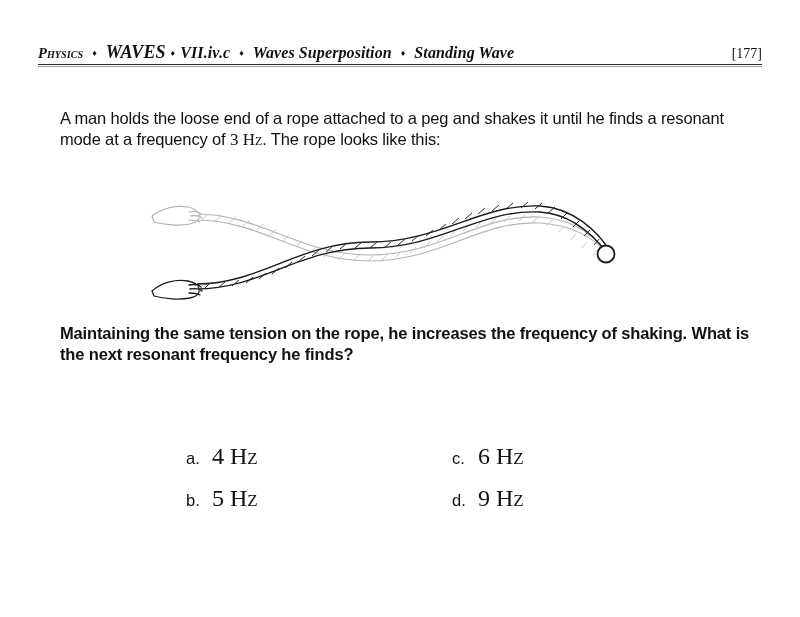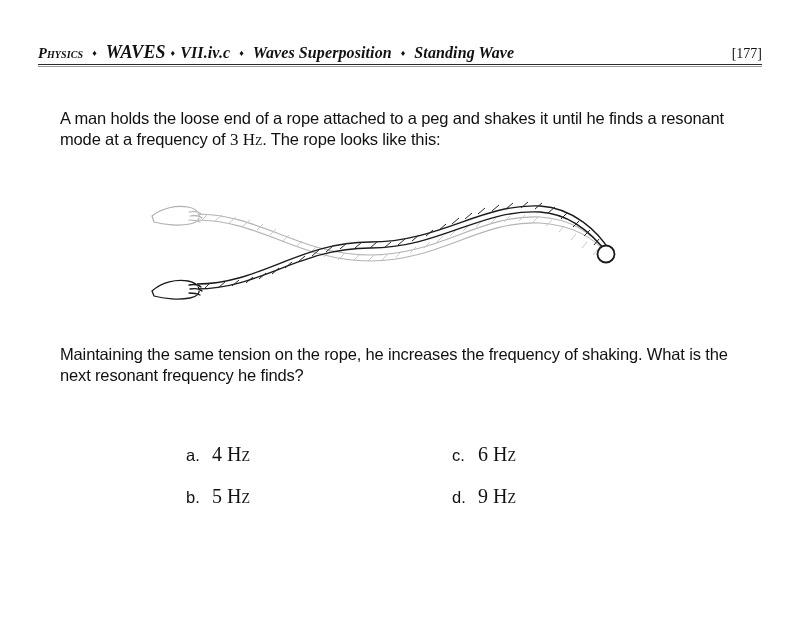--- a/index.html
+++ b/index.html
@@ -97,21 +97,21 @@
     position: absolute;
     left: 60px;
     width: 690px;
     font-family: "Liberation Sans", sans-serif;
     font-size: 16.5px;
     line-height: 21px;
     color: #111111;
     letter-spacing: -0.15px;
   }
   .para1 { top: 108px; }
-  .para2 { top: 344px; }
+  .para2 { top: 323px; font-weight: bold; }
 
   .unit {
     font-family: "Liberation Serif", serif;
     font-size: 17px;
     letter-spacing: 0;
   }
   .unit .sc {
     font-variant: small-caps;
   }
 
@@ -145,21 +145,21 @@
   .choice.col-left  { left: 0px; }
   .choice.col-right { left: 266px; }
   .choice-label {
     font-family: "Liberation Sans", sans-serif;
     font-size: 16.5px;
     color: #111111;
     min-width: 26px;
   }
   .choice-value {
     font-family: "Liberation Serif", serif;
-    font-size: 20px;
+    font-size: 24px;
     color: #111111;
   }
   .choice-value .sc { font-variant: small-caps; }
 </style>
 </head>
 <body>
 
 <div class="page">
 
   <div class="header">

